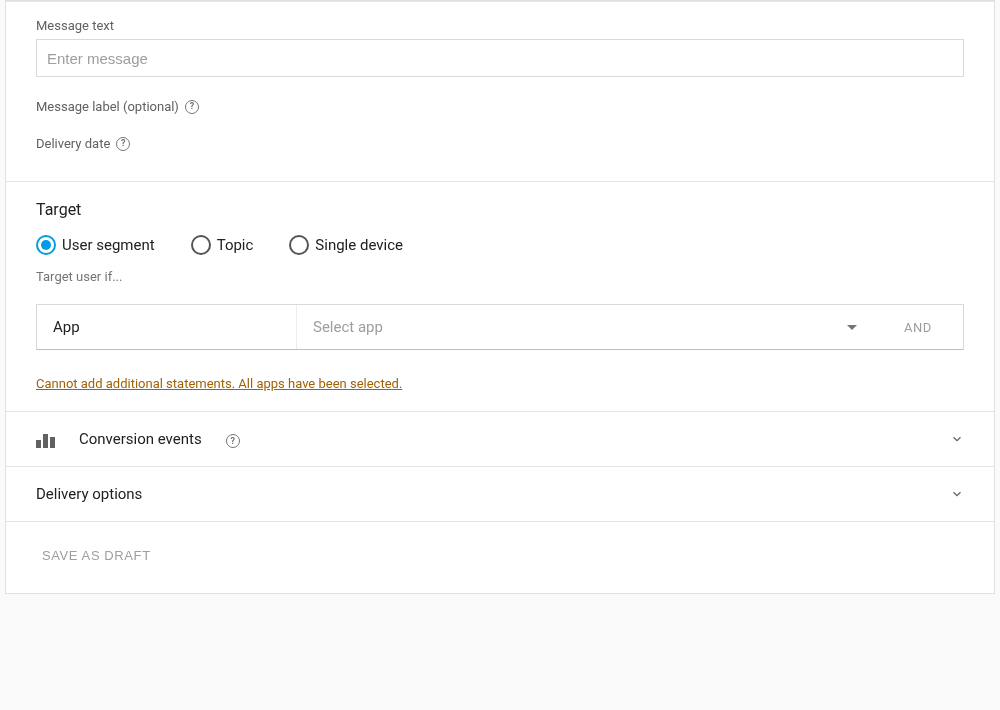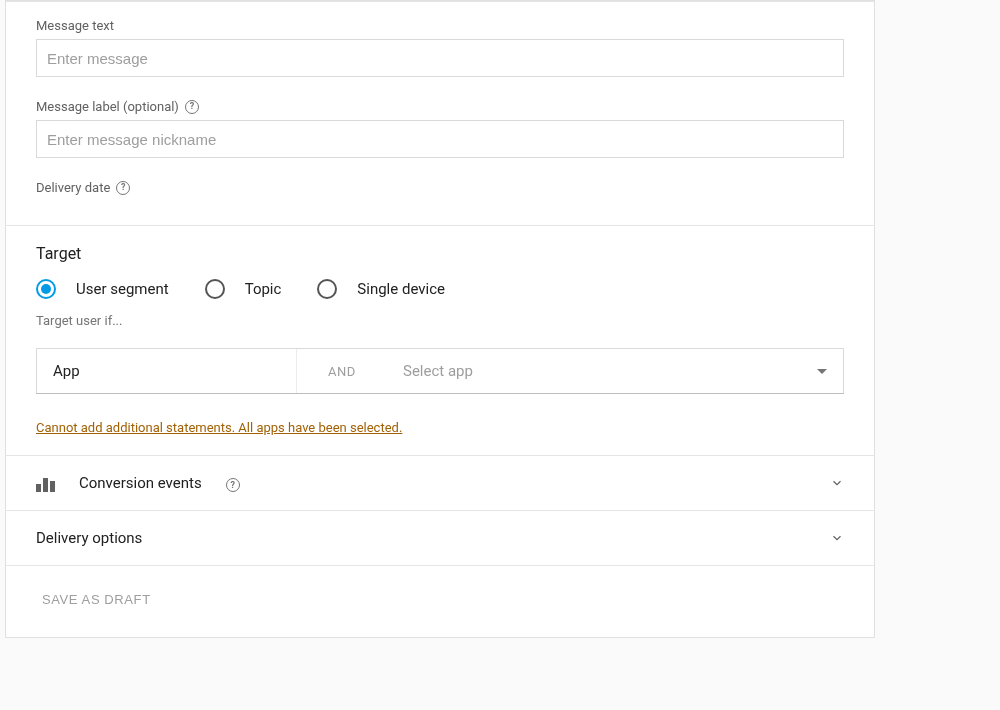--- a/index.html
+++ b/index.html
@@ -9,21 +9,21 @@
       width: 1000px;
       height: 710px;
       overflow: hidden;
       font-size: 14px;
       color: #212121;
     }
     .card {
       background: #fff;
       border: 1px solid #e0e0e0;
       margin: 0 5px;
-      width: 870px;
+      width: 990px;
     }
     .section-top {
       padding: 16px 30px 24px 30px;
       border-top: 1px solid #e5e5e5;
     }
     .section-target {
       padding: 18px 30px 20px 30px;
       border-top: 1px solid #e5e5e5;
     }
     .field-block { margin-bottom: 22px; }
@@ -83,21 +83,21 @@
     }
     .radio-row {
       display: flex;
       gap: 36px;
       align-items: center;
       margin-bottom: 14px;
     }
     .radio-item {
       display: flex;
       align-items: center;
-      gap: 20px;
+      gap: 6px;
       cursor: pointer;
       font-size: 15px;
       color: #212121;
     }
     .radio-circle {
       width: 20px; height: 20px;
       border-radius: 50%;
       display: flex;
       align-items: center;
       justify-content: center;
@@ -212,21 +212,20 @@
     <div class="field-block">
       <div class="field-label">Message text</div>
       <input class="text-input" type="text" placeholder="Enter message" style="">
     </div>
 
     <div class="field-block">
       <div class="field-label">
         <span>Message label (optional)</span>
         <span class="help-icon">?</span>
       </div>
-      <input class="text-input" type="text" placeholder="Enter message nickname" style="">
     </div>
 
     <div>
       <div class="field-label">
         <span>Delivery date</span>
         <span class="help-icon">?</span>
       </div>
     </div>
   </div>
 
@@ -247,25 +246,25 @@
       <div class="radio-item">
         <span class="radio-circle radio-off"></span>
         <span>Single device</span>
       </div>
     </div>
 
     <div class="sub-label">Target user if...</div>
 
     <div class="target-row">
       <div class="target-cell target-app">App</div>
-      <div class="target-cell target-and">AND</div>
       <div class="target-cell target-select">
         <span>Select app</span>
         <span class="chevron-down"></span>
       </div>
+      <div class="target-cell target-and">AND</div>
     </div>
 
     <div class="info-text">Cannot add additional statements. All apps have been selected.</div>
   </div>
 
   <div class="collapse-row">
     <div class="collapse-left">
       <span class="bars-icon">
         <span class="b1"></span>
           <span class="b2"></span>

